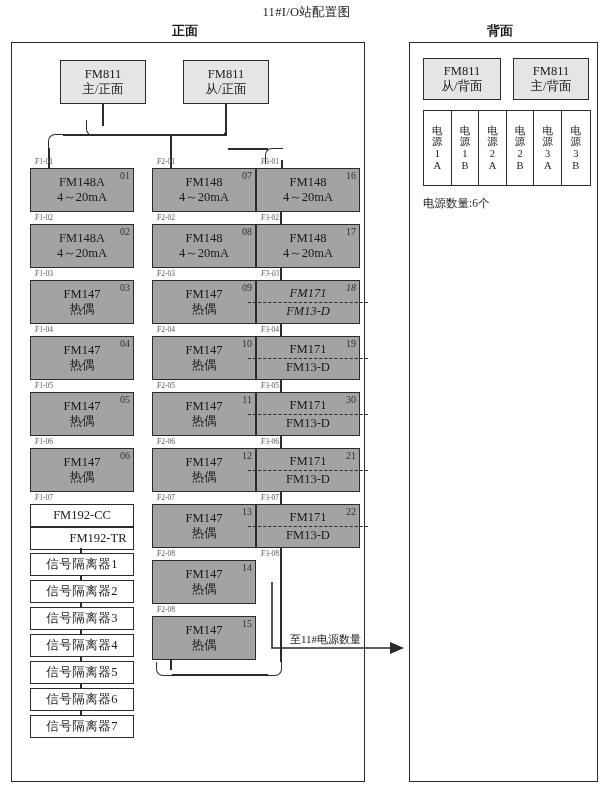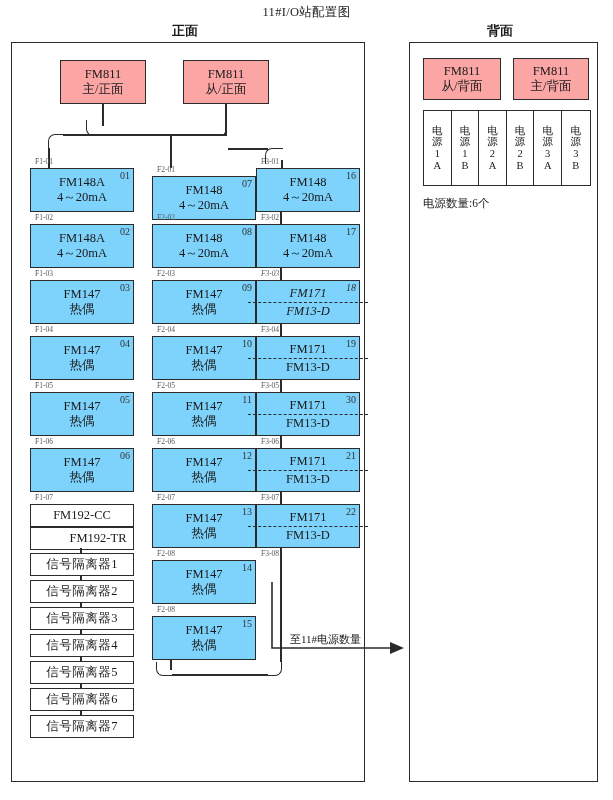--- a/index.html
+++ b/index.html
@@ -42,21 +42,21 @@
     border: 1.3px solid #2b2b2b;
     background: #fff;
   }
   #panel-front { left: 11px;  top: 42px; width: 354px; height: 740px; }
   #panel-back  { left: 409px; top: 42px; width: 189px; height: 740px; }
 
   
   .mbox {
     position: absolute;
     border: 1.3px solid #2b2b2b;
-    background: #fca5a5;
+    background: #e5e5e5;
     display: flex;
     flex-direction: column;
     align-items: center;
     justify-content: center;
     line-height: 1.18;
     text-align: center;
   }
   .mbox .l1, .mbox .l2 { display: block; white-space: nowrap; }
 
   
@@ -77,21 +77,21 @@
   .card .tagrow {
     position: relative;
     height: 12px;
     font-size: 7.5px;
     color: #555;
   }
   .card .tag-left  { position: absolute; left: 5px;  top: 1px; }
   .card .tag-right { position: absolute; right: 4px; top: 14px; color: #333; font-size: 10px; }
   .card .body {
     border: 1.3px solid #2b2b2b;
-    background: #7dd3fc;
+    background: #a3a3a3;
     display: flex;
     flex-direction: column;
     align-items: center;
     justify-content: center;
     font-size: 12.5px;
     line-height: 1.2;
   }
   .card.h2 .body { height: 44px; }
   .card .body .dash-top {
     border-top: 1.4px dashed #2b2b2b;
@@ -281,21 +281,21 @@
 <div class="plainbox iso" style="left:30px; top:715px;text-align:center;">信号隔离器7</div>
 
 <div class="line vline" style="left:80px; top:548px; height:6px;"></div>
 <div class="line vline" style="left:80px; top:575px; height:6px;"></div>
 <div class="line vline" style="left:80px; top:602px; height:6px;"></div>
 <div class="line vline" style="left:80px; top:629px; height:6px;"></div>
 <div class="line vline" style="left:80px; top:656px; height:6px;"></div>
 <div class="line vline" style="left:80px; top:683px; height:6px;"></div>
 <div class="line vline" style="left:80px; top:710px; height:6px;"></div>
 
-<div class="card h2" style="left:152px; top:156px;margin-top:8px;">
+<div class="card h2" style="left:152px; top:156px;">
   <div class="tagrow">
     <span class="tag-left">F2-01</span>
     <span class="tag-right">07</span>
   </div>
   <div class="body">
     <span class="half">FM148</span>
     <span class="half">4～20mA</span>
   </div>
 </div>
 <div class="card h2" style="left:152px; top:212px;">

